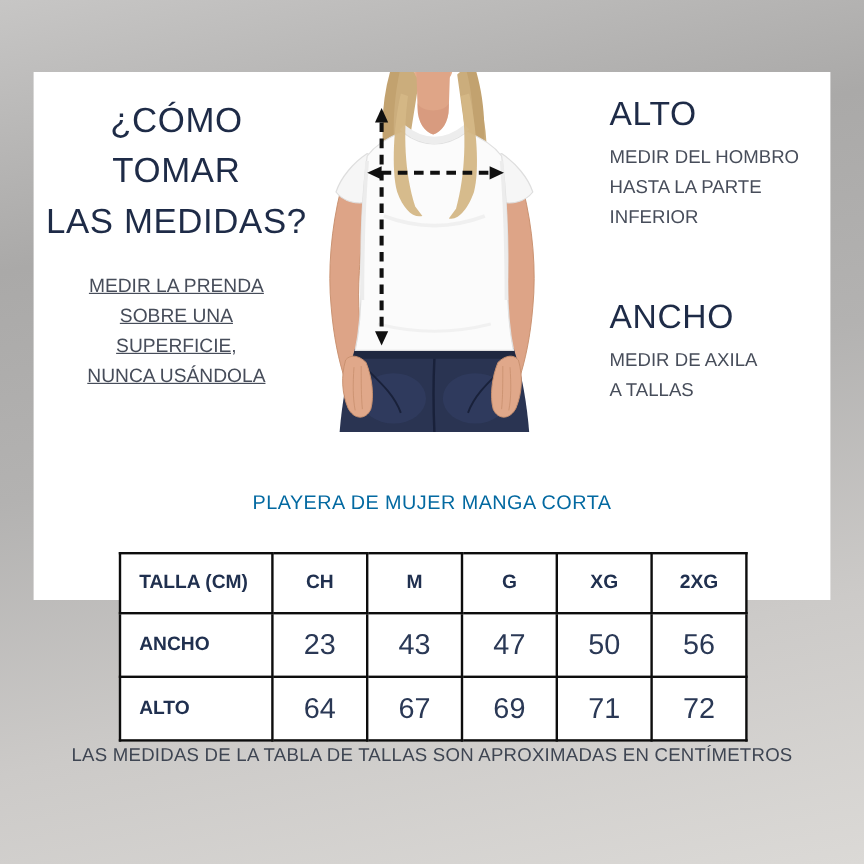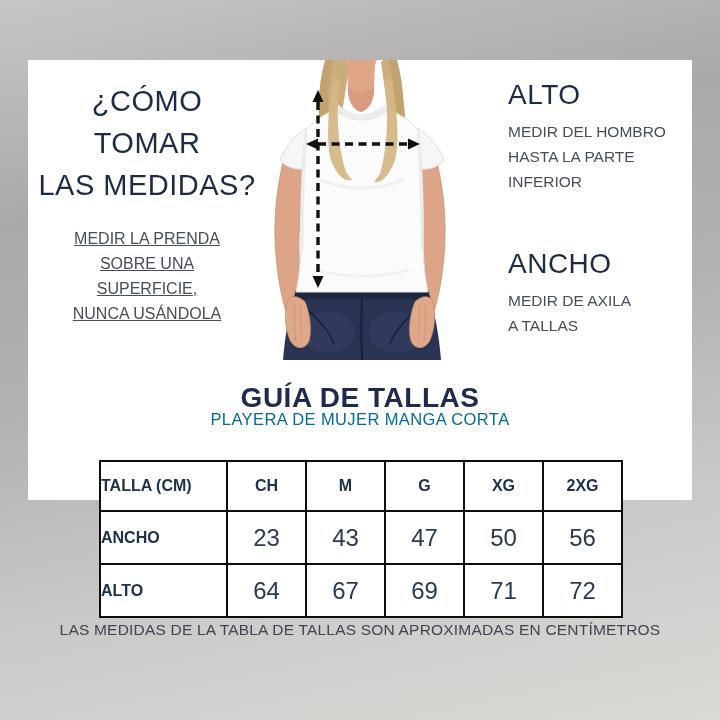--- a/index.html
+++ b/index.html
@@ -106,20 +106,21 @@
   .size-table th, .size-table td {
     border: 2.5px solid #0d0d0d;
     background: #ffffff;
   }
   .size-table col.c-label { width: 127px; }
   .size-table col.c-size  { width: 79px; }
   .size-table tr.head-row  { height: 50px; }
   .size-table tr.data-row  { height: 53px; }
   .size-table th.label-cell {
     text-align: left;
+    padding-left: 15px;
     font-size: 16px;
     font-weight: 700;
     color: #20304f;
   }
   .size-table th.head-cell {
     text-align: center;
     font-size: 16px;
     font-weight: 700;
     color: #20304f;
   }
@@ -247,21 +248,20 @@
       </div>
       <div class="ancho-group">
         <div class="measure-title">ANCHO</div>
         <div class="measure-desc">
           <span>MEDIR DE AXILA</span>
           <span>A TALLAS</span>
         </div>
       </div>
     </div>
 
-    <div class="guide-title">GUÍA DE TALLAS</div>
     <div class="guide-subtitle">PLAYERA DE MUJER MANGA CORTA</div>
 
     <table class="size-table">
       <colgroup>
         <col class="c-label">
           <col class="c-size">
           <col class="c-size">
         <col class="c-size">
           <col class="c-size">
           <col class="c-size">

